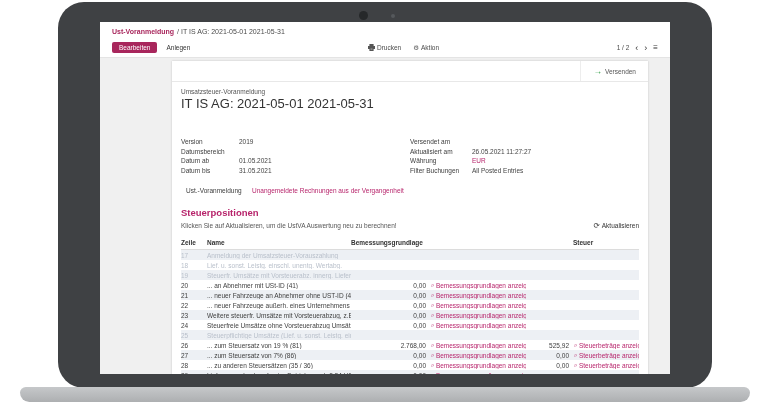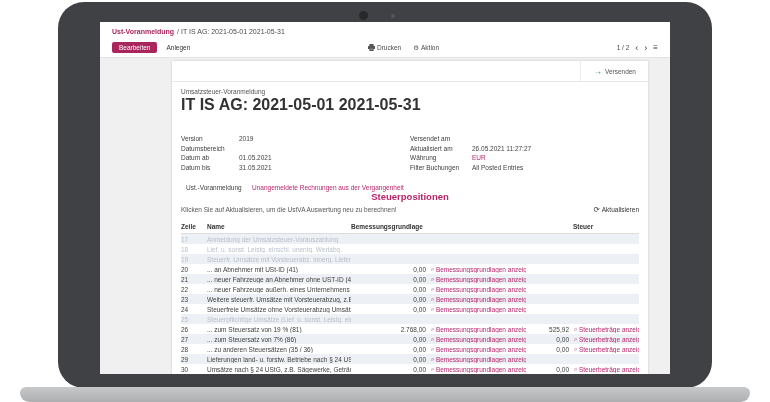--- a/index.html
+++ b/index.html
@@ -41,32 +41,32 @@
   .content{position:relative;height:319px;background:#f0f0f0;}
   .card{position:absolute;left:72px;top:3px;width:476px;height:316px;background:#fff;
     box-shadow:0 0 2px rgba(0,0,0,.18);overflow:hidden;}
   .card-header{height:20px;border-bottom:1px solid #e8e8e8;display:flex;
     justify-content:flex-end;align-items:stretch;}
   .versenden{display:flex;align-items:center;gap:3px;padding:0 12px;
     border-left:1px solid #ededed;font-size:6.5px;color:#555;cursor:pointer;}
   .send-arrow{color:#2e9e43;font-weight:bold;font-size:8.5px;}
   .card-body{padding:6px 9px 0;}
   .doc-type{font-size:6.5px;color:#555;}
-  .doc-title{font-size:16px;font-weight:bold;color:#333;margin:1px 0 20px;}
+  .doc-title{font-size:13px;font-weight:normal;color:#333;margin:1px 0 26px;}
   .fields{display:flex;font-size:6.5px;color:#444;}
   .fcol{width:50%;}
   .frow{display:flex;height:9.5px;align-items:center;}
   .flabel{width:58px;color:#3c3c3c;}
   .fcol2 .flabel{width:62px;}
   .fvalue{color:#444;}
   .fvalue.link{color:#b7246b;cursor:pointer;}
   .ustva-row{display:flex;font-size:6.5px;margin-top:12px;align-items:center;}
   .ustva-label{width:66px;padding-left:5px;color:#3c3c3c;}
   .ustva-link{color:#b7246b;cursor:pointer;}
-  .section-title{color:#b7246b;font-size:9.5px;font-weight:bold;text-align:center;}
+  .section-title{color:#b7246b;font-size:9.5px;font-weight:bold;margin-top:13px;}
   .section-sub{display:flex;justify-content:space-between;align-items:center;
     font-size:6.5px;color:#555;margin-top:3px;}
   .refresh{display:flex;align-items:center;gap:2px;color:#333;cursor:pointer;}
   .refresh .ricon{font-size:7.5px;}
   
   .tbl{margin-top:7px;font-size:6.5px;}
   .thead{display:grid;grid-template-columns:26px 144px 75px 100px 43px 70px;
     color:#333;font-weight:bold;padding:2px 0 3px;border-bottom:1px solid #dcdcdc;}
   .th-steuer{padding-left:4px;}
   .trow{display:grid;grid-template-columns:26px 144px 75px 100px 43px 70px;

